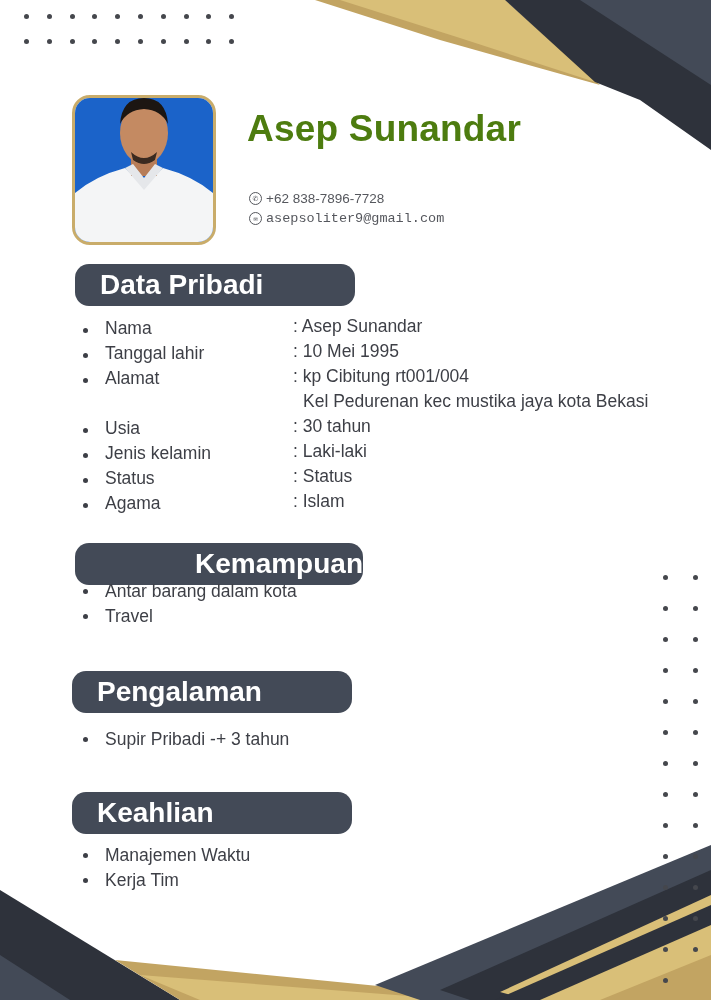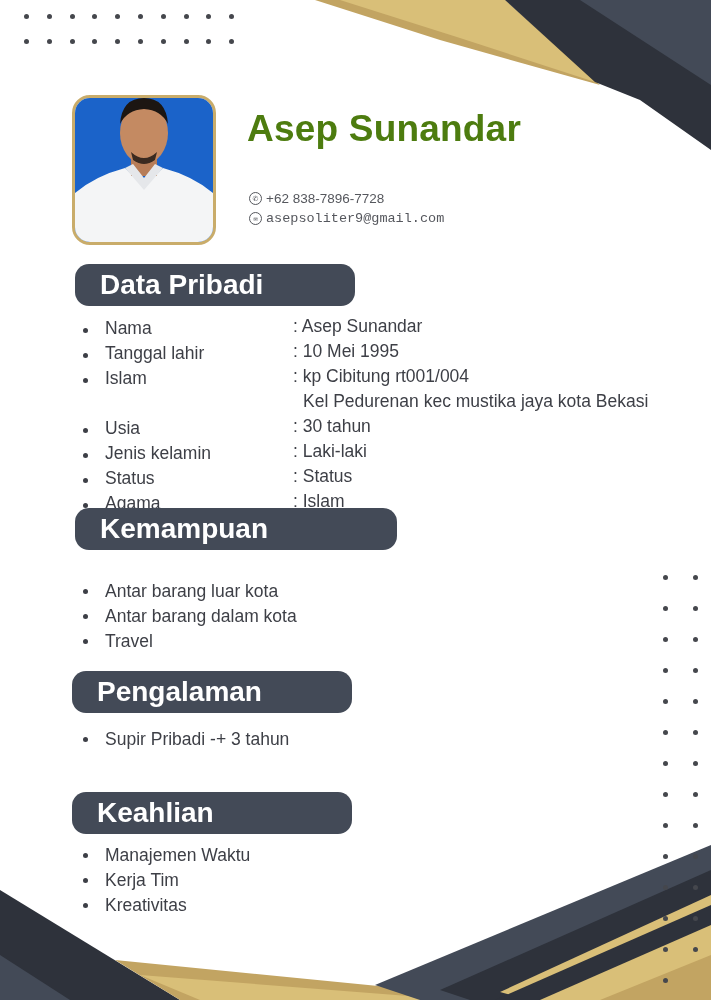--- a/index.html
+++ b/index.html
@@ -131,21 +131,21 @@
     <span class="lbl" style="top:2px;">Nama</span>
     <span class="val">: Asep Sunandar</span>
   </div>
   <div class="row" style="top:25px;">
     <span class="bullet" style="top:12px;"></span>
     <span class="lbl" style="top:2px;">Tanggal lahir</span>
     <span class="val">: 10 Mei 1995</span>
   </div>
   <div class="row" style="top:50px;">
     <span class="bullet" style="top:12px;"></span>
-    <span class="lbl" style="top:2px;">Islam</span>
+    <span class="lbl" style="top:2px;">Alamat</span>
     <span class="val">: kp Cibitung rt001/004</span>
     <span class="val" style="top:25px; left:220px;">Kel Pedurenan kec mustika jaya kota Bekasi</span>
   </div>
   <div class="row" style="top:100px;">
     <span class="bullet" style="top:12px;"></span>
     <span class="lbl" style="top:2px;">Usia</span>
     <span class="val">: 30 tahun</span>
   </div>
   <div class="row" style="top:125px;">
     <span class="bullet" style="top:12px;"></span>
@@ -157,36 +157,34 @@
     <span class="lbl" style="top:2px;">Status</span>
     <span class="val">: Status</span>
   </div>
   <div class="row" style="top:175px;">
     <span class="bullet" style="top:12px;"></span>
     <span class="lbl" style="top:2px;">Agama</span>
     <span class="val">: Islam</span>
   </div>
 </div>
 
-<div class="section-head" style="left:75px; top:508px; width:322px;">
+<div class="section-head" style="left:75px; top:543px; width:288px;justify-content:flex-end;">
   <span>Kemampuan</span>
 </div>
 <ul class="blist" style="top:579px;">
-  <li>Antar barang luar kota</li>
   <li>Antar barang dalam kota</li>
   <li>Travel</li>
 </ul>
 
 <div class="section-head" style="left:72px; top:671px; width:280px;">
   <span>Pengalaman</span>
 </div>
 <ul class="blist" style="top:727px;">
   <li>Supir Pribadi -+ 3 tahun</li>
 </ul>
 
 <div class="section-head" style="left:72px; top:792px; width:280px;">
   <span>Keahlian</span>
 </div>
 <ul class="blist" style="top:843px;">
   <li>Manajemen Waktu</li>
   <li>Kerja Tim</li>
-  <li>Kreativitas</li>
 </ul>
 
 </body></html>

